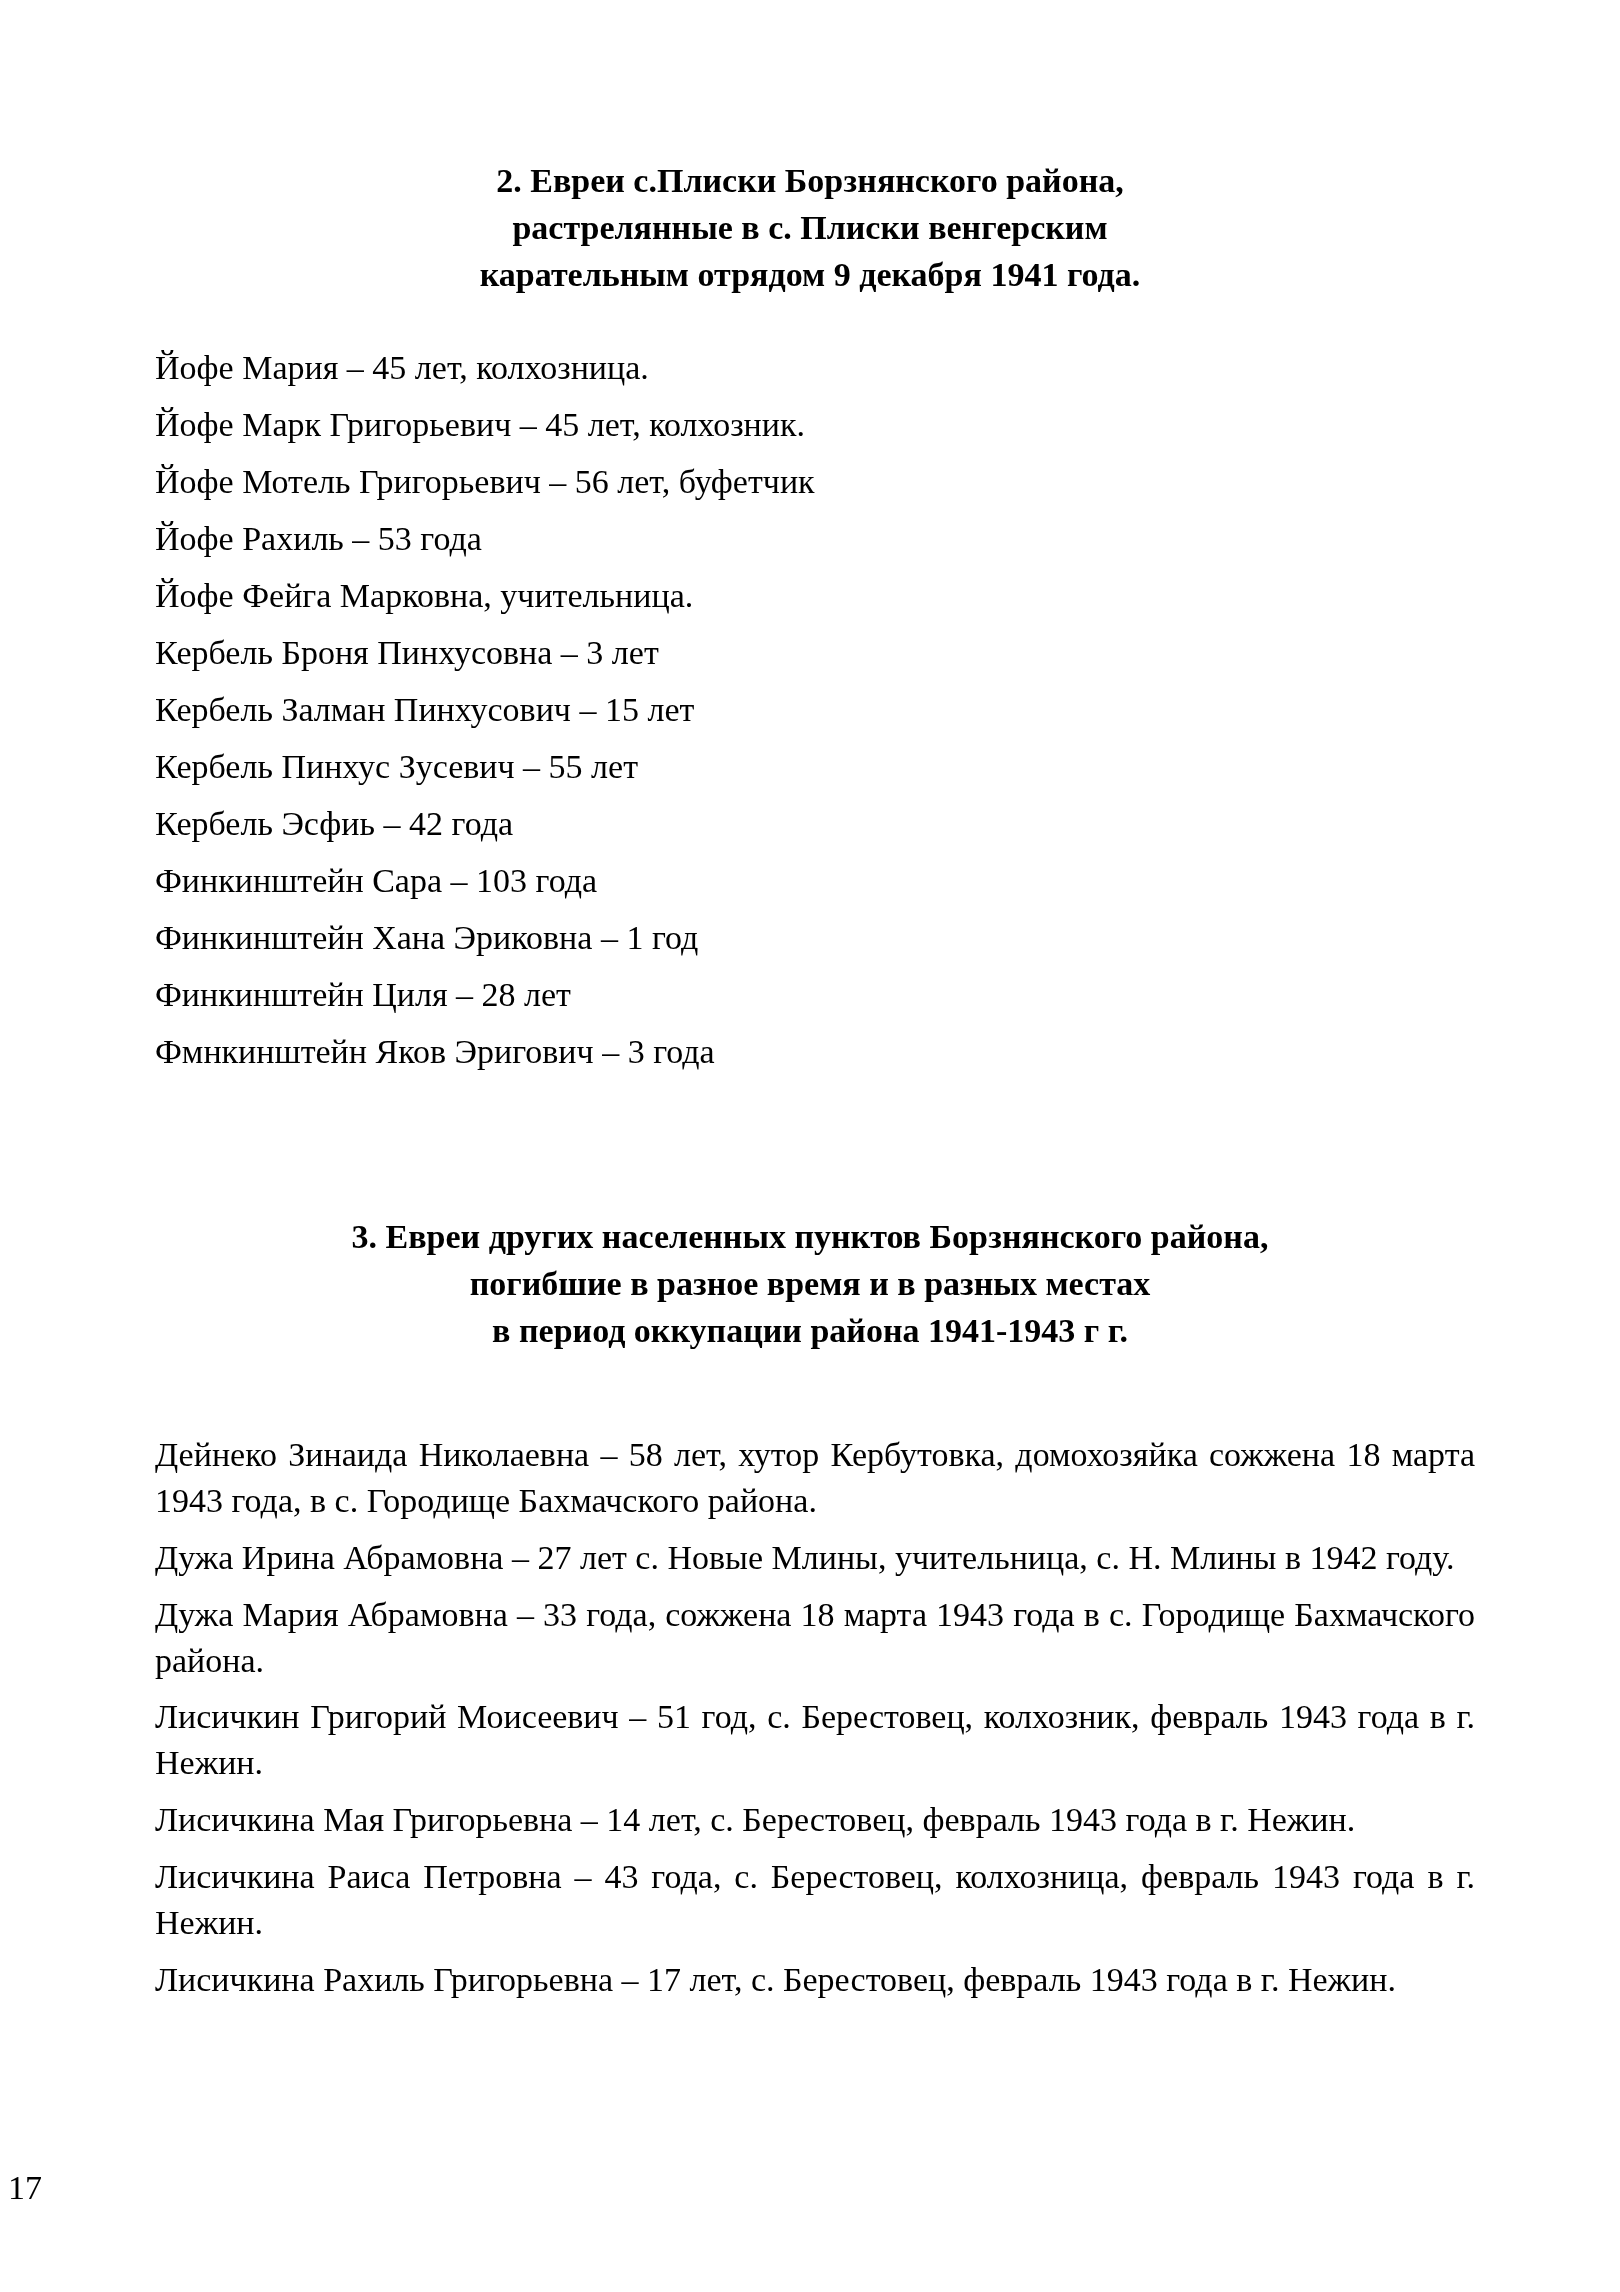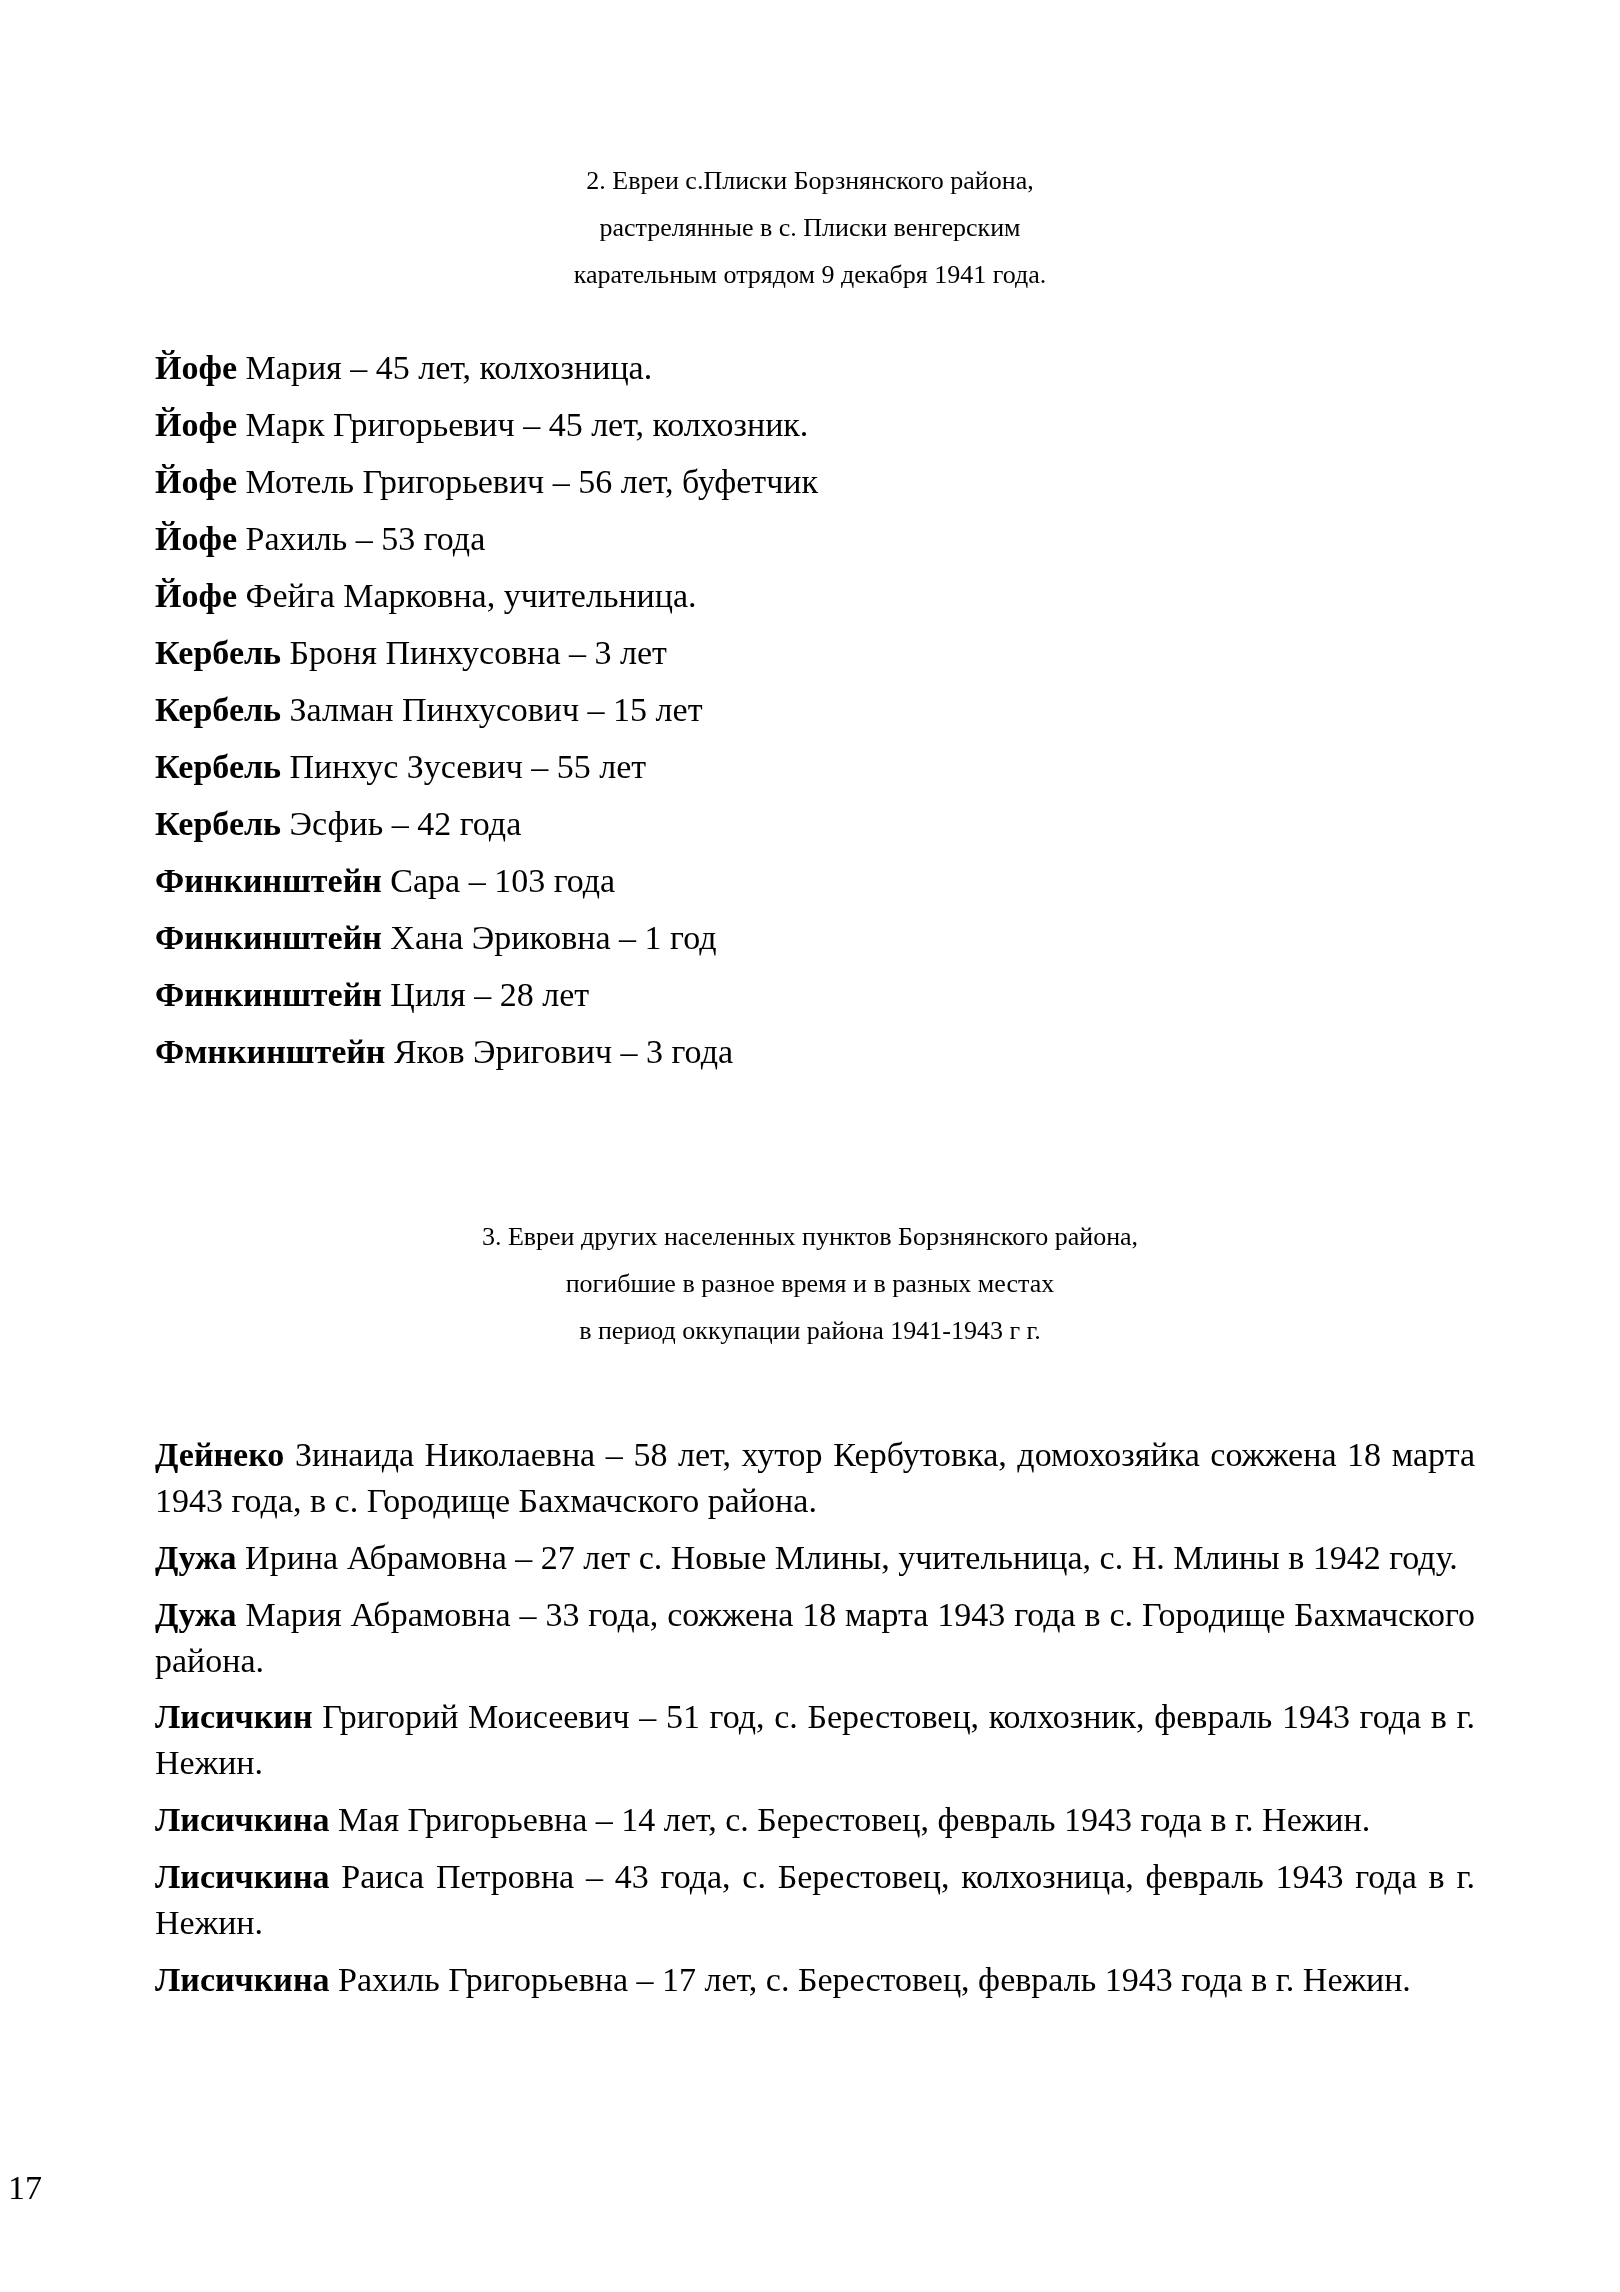--- a/index.html
+++ b/index.html
@@ -20,22 +20,22 @@
       left: 0; top: 0;
       width: 1620px;
       height: 2293px;
       background: #ffffff;
     }
     .heading {
       position: absolute;
       left: 0;
       width: 1620px;
       text-align: center;
-      font-weight: normal;
-      font-size: 26px;
+      font-weight: bold;
+      font-size: 34px;
       line-height: 47px;
     }
     .heading div { white-space: nowrap; }
     #heading-2 { top: 157px; }
     #heading-3 { top: 1213px; }
 
     .list-simple {
       position: absolute;
       left: 155px;
       top: 339px;
@@ -53,21 +53,21 @@
       top: 1396px;
       width: 1320px;
       margin-top: 36px;
     }
     .list-para .entry {
       font-size: 34px;
       line-height: 46px;
       text-align: justify;
       margin-bottom: 10.8px;
     }
-    .surname { font-weight: bold; }
+    .surname { font-weight: normal; }
 
     .page-number {
       position: absolute;
       left: 0;
       width: 1620px;
       top: 2168px;
       text-align: left;
       font-size: 34px;
       line-height: 39px;
       padding-left: 8px;

